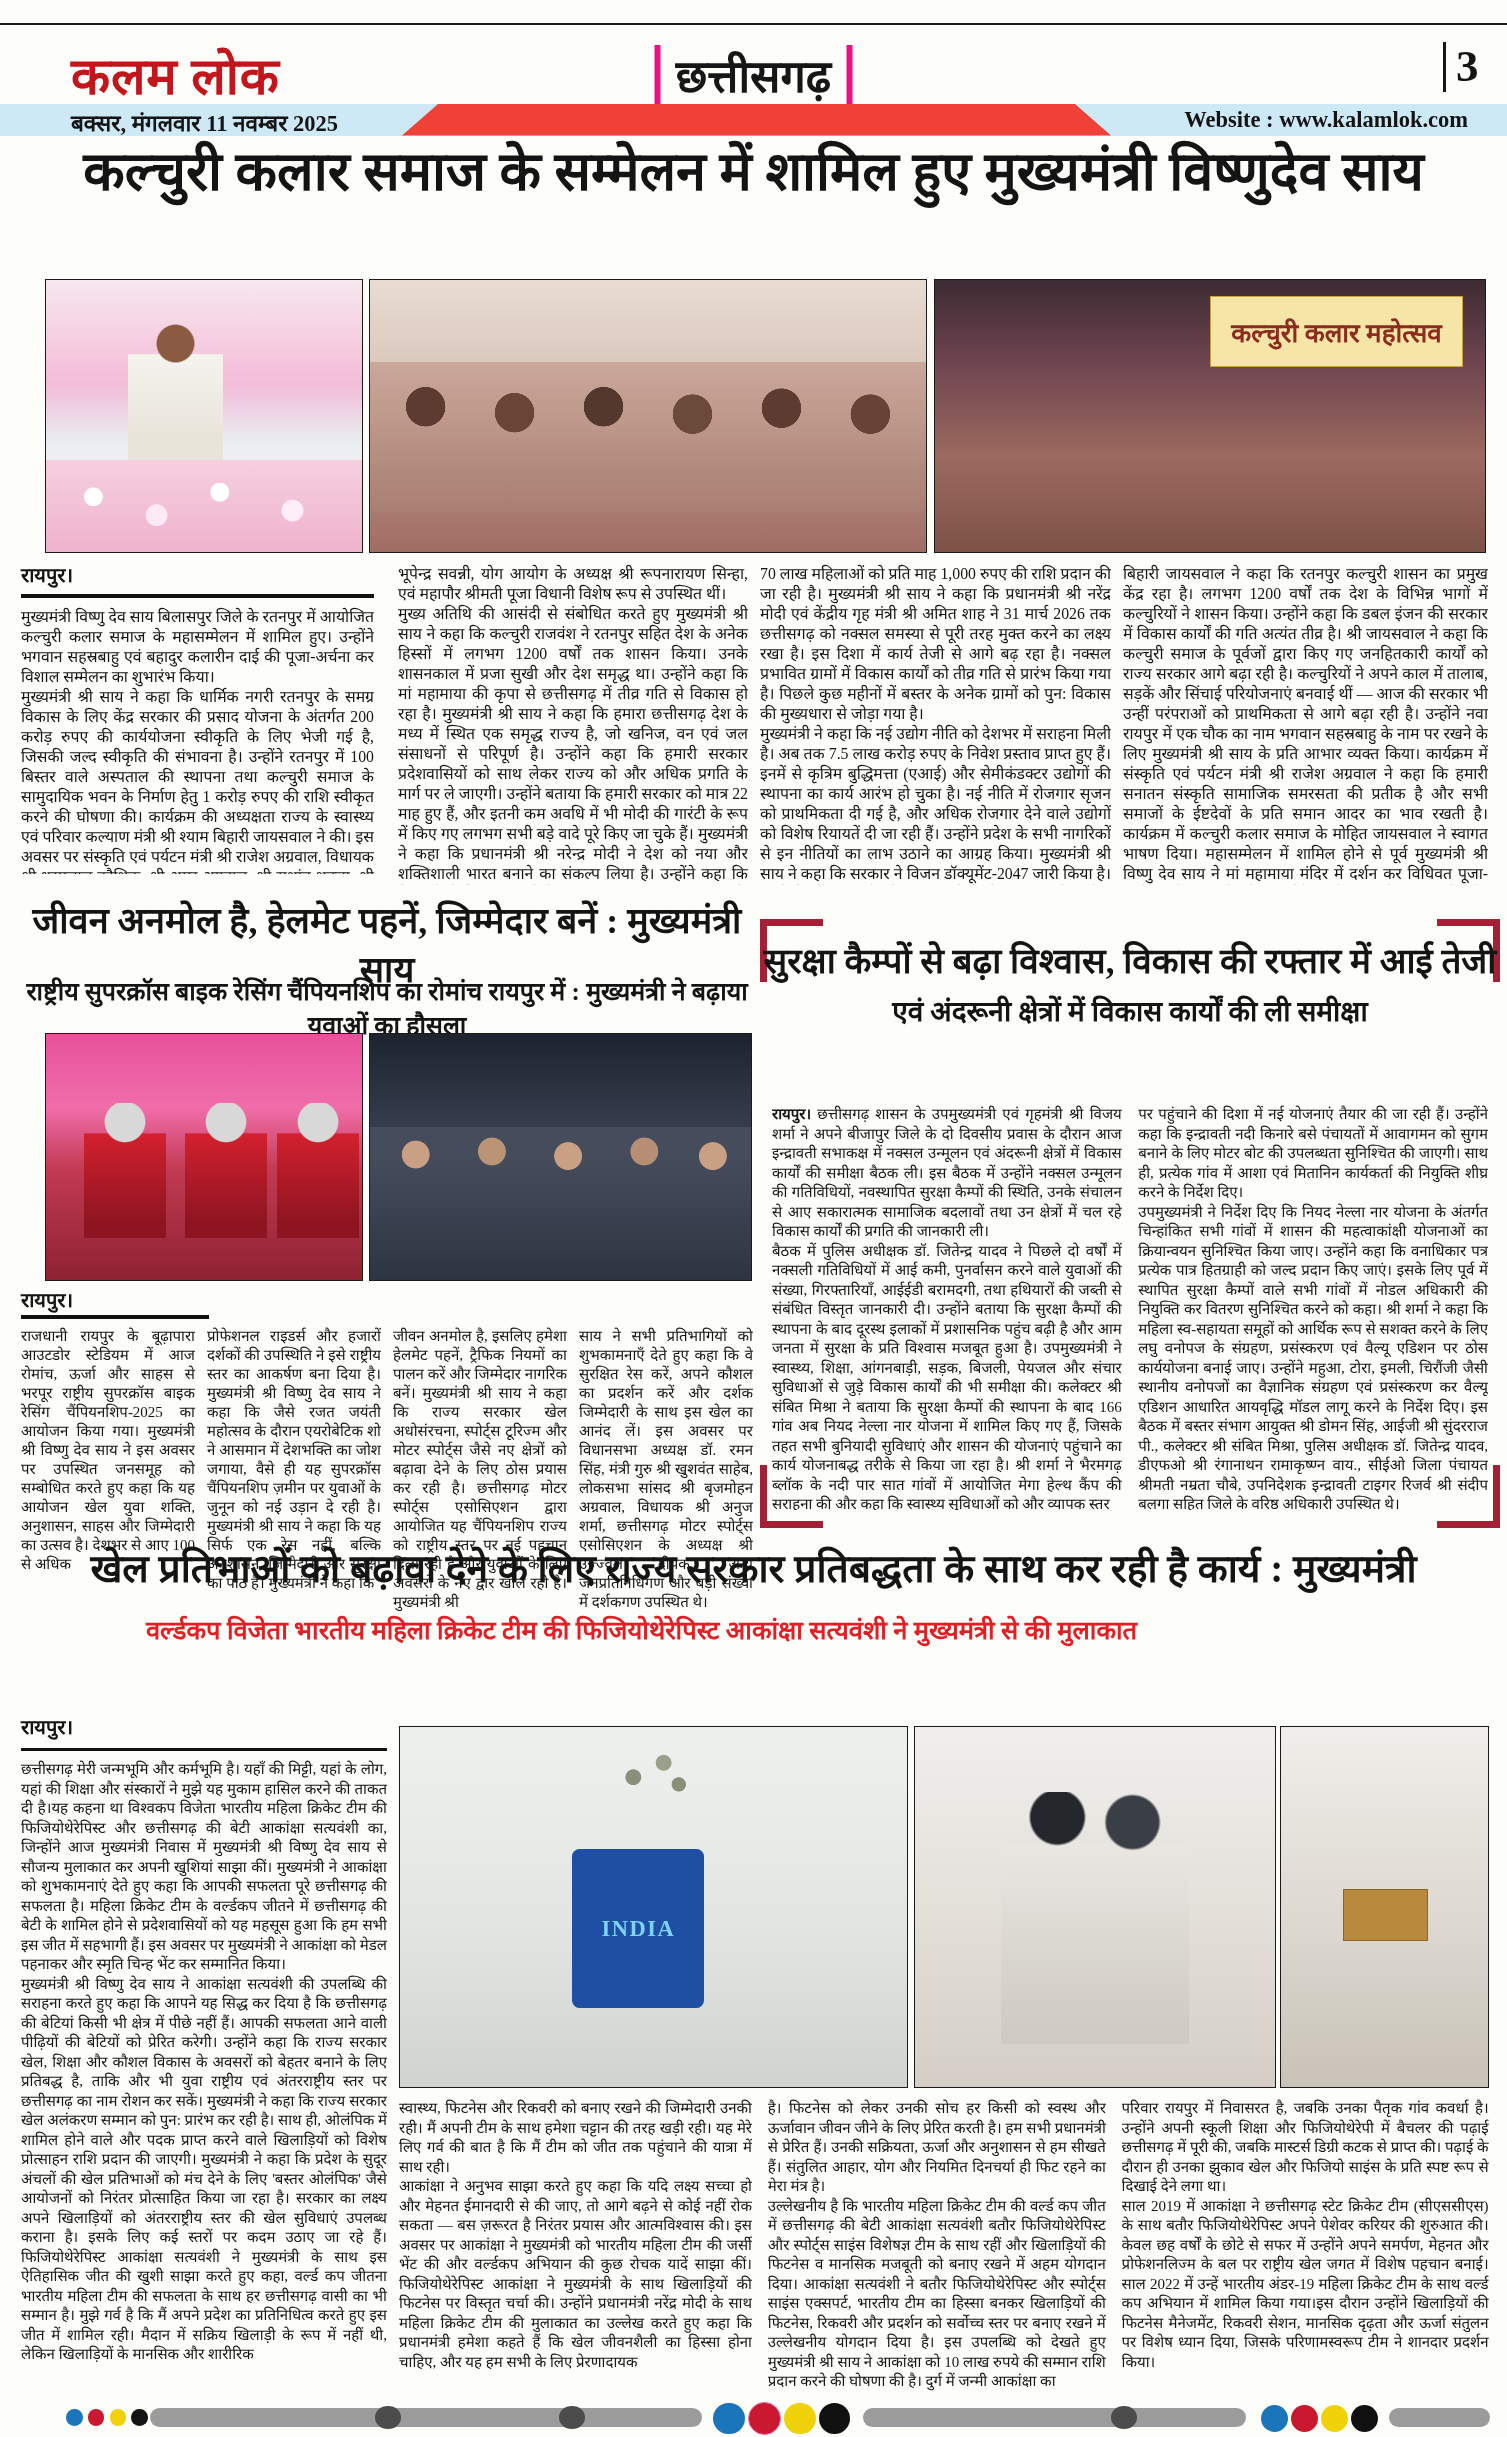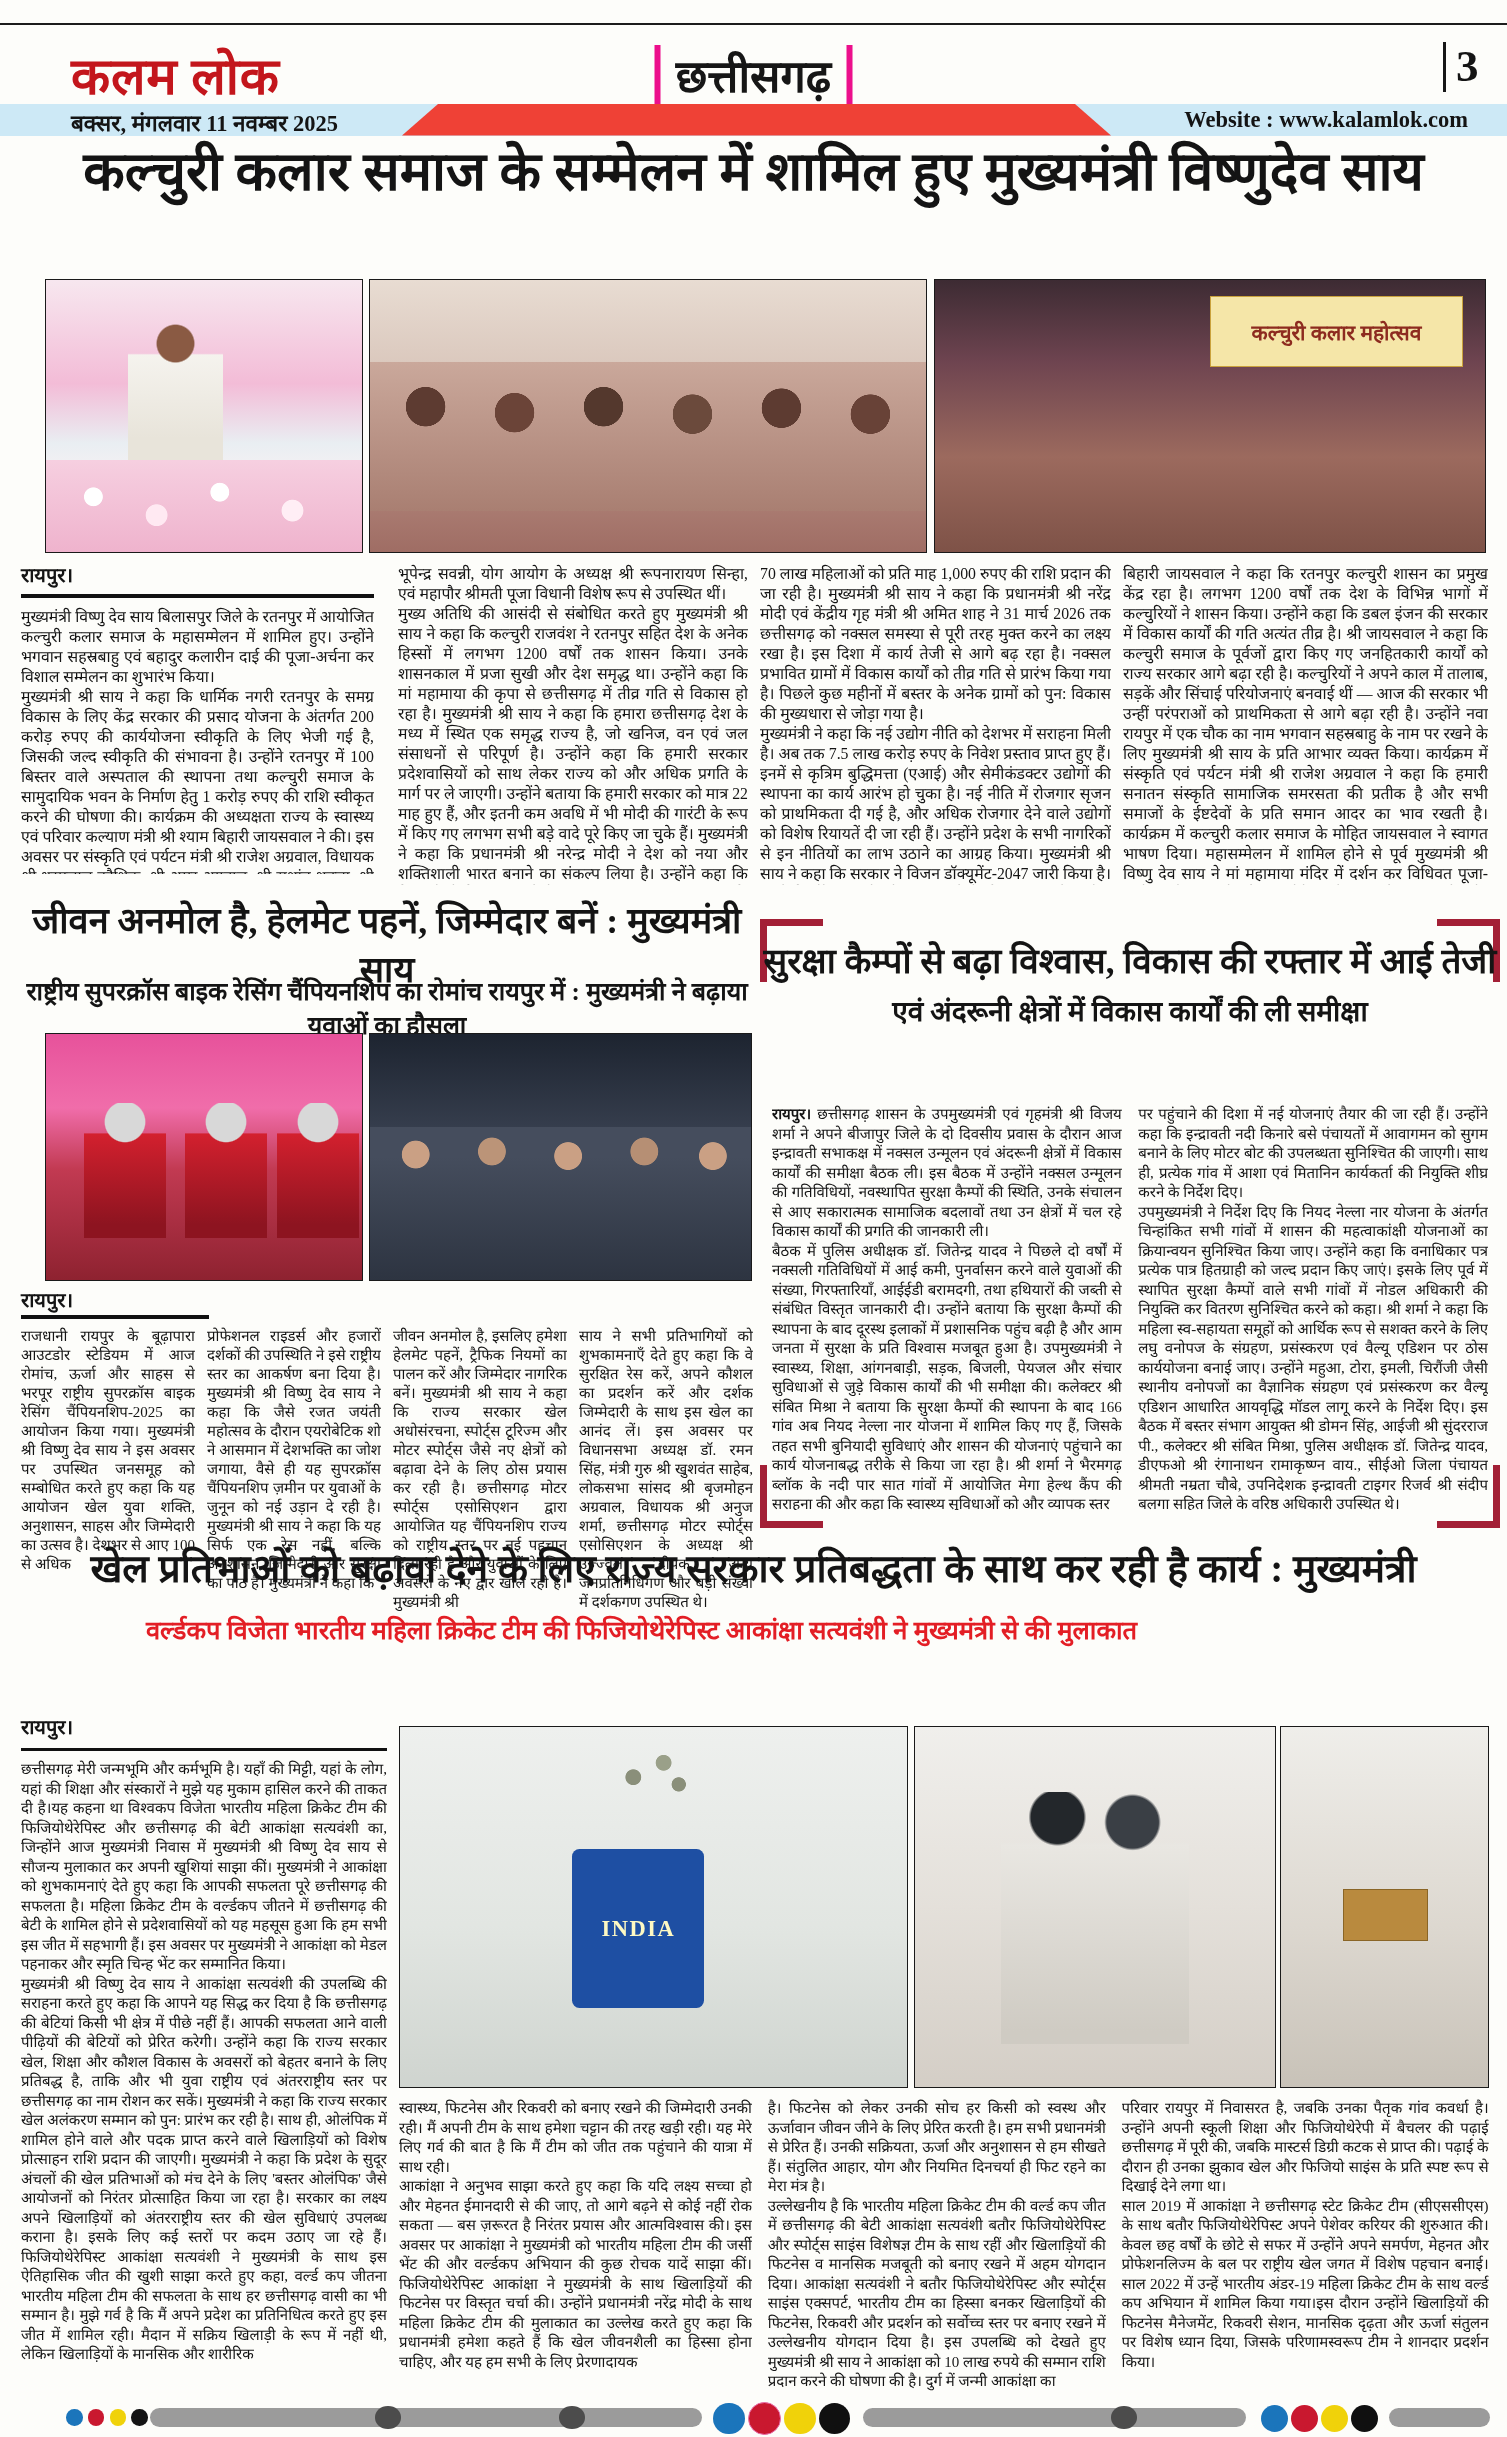--- a/index.html
+++ b/index.html
@@ -33,35 +33,35 @@
     background:radial-gradient(circle at 15% 40%,#fff 9px,transparent 9.8px),radial-gradient(circle at 35% 60%,#ffe9f2 10.5px,transparent 11.3px),radial-gradient(circle at 55% 35%,#fff 9px,transparent 9.8px),radial-gradient(circle at 78% 55%,#ffeef5 10.5px,transparent 11.3px),linear-gradient(180deg,#f6cfe0,#efb3cd);}
   .ph-podium .figure{position:absolute;left:26%;top:16%;width:30%;height:60%;
     background:radial-gradient(circle at 50% 12%,#8a5a43 12%,transparent 13%),linear-gradient(180deg,transparent 18%,#f5f3ee 19%,#e8e4da 70%);}
   .ph-stage{left:369px;top:279px;width:558px;height:274px;
     background:linear-gradient(180deg,#e8dcd2 0%,#d9c6bb 35%,#b98f84 60%,#9f6d64 100%);}
   .ph-stage .crowd{position:absolute;left:0;top:30%;width:100%;height:55%;
     background:radial-gradient(circle at 10% 30%,#5d3b31 19.5px,transparent 20px),radial-gradient(circle at 26% 34%,#6b4438 19.5px,transparent 20px),radial-gradient(circle at 42% 30%,#54382d 19.5px,transparent 20px),radial-gradient(circle at 58% 35%,#6b4a3c 19.5px,transparent 20px),radial-gradient(circle at 74% 31%,#5d3b31 19.5px,transparent 20px),radial-gradient(circle at 90% 35%,#684237 19.5px,transparent 20px),linear-gradient(180deg,#caa89b,#a97f72);}
   .ph-mahotsav{left:934px;top:279px;width:552px;height:274px;
     background:linear-gradient(180deg,#3d2b33 0%,#6e4450 30%,#9c6a5e 65%,#7e5247 100%);}
   .ph-mahotsav .banner{position:absolute;right:4%;top:6%;width:46%;height:26%;
-    background:#f5e6a8;border:1.5px solid #caa23c;color:#8d2b1f;font-weight:bold;font-size:21px;
+    background:#f5e6a8;border:1.5px solid #caa23c;color:#8d2b1f;font-weight:bold;font-size:26px;
     display:flex;align-items:center;justify-content:center;text-align:center;padding:3px;box-sizing:border-box;}
   .ph-bikers{left:45px;top:1033px;width:318px;height:248px;
     background:linear-gradient(180deg,#e7529b 0%,#f06daa 30%,#c23a52 55%,#8e2230 100%);}
   .ph-bikers .rider{position:absolute;width:26%;height:55%;top:28%;
     background:radial-gradient(circle at 50% 14%,#d8d8d8 16%,transparent 17%),linear-gradient(180deg,transparent 22%,#d3202e 23%,#8d1420 90%);}
   .ph-officials{left:369px;top:1033px;width:383px;height:248px;
     background:linear-gradient(180deg,#1d2430 0%,#3a4252 45%,#5d6474 100%);}
   .ph-officials .row{position:absolute;left:0;bottom:0;width:100%;height:62%;
     background:radial-gradient(circle at 12% 18%,#caa084 13.5px,transparent 14.3px),radial-gradient(circle at 32% 16%,#bb9478 13.5px,transparent 14.3px),radial-gradient(circle at 52% 19%,#caa084 13.5px,transparent 14.3px),radial-gradient(circle at 72% 16%,#b68f74 13.5px,transparent 14.3px),radial-gradient(circle at 90% 19%,#caa084 13.5px,transparent 14.3px),linear-gradient(180deg,#454d5d 20%,#2d3441);}
   .ph-jersey{left:399px;top:1726px;width:509px;height:362px;
     background:linear-gradient(180deg,#eef0ee 0%,#e2e6e2 55%,#cfd4cf 100%);}
   .ph-jersey .jersey{position:absolute;left:34%;top:34%;width:26%;height:44%;
     background:#1e4fa3;border-radius:7.5px;display:flex;align-items:center;justify-content:center;}
-  .ph-jersey .jersey span{color:#fef9c3;font-weight:bold;font-size:22.5px;letter-spacing:1.5px;}
+  .ph-jersey .jersey span{color:#7dd3fc;font-weight:bold;font-size:22.5px;letter-spacing:1.5px;}
   .ph-jersey .plant{position:absolute;left:40%;top:2%;width:20%;height:20%;
     background:radial-gradient(circle at 30% 60%,#8a8f7a 7.5px,transparent 8.3px),radial-gradient(circle at 60% 40%,#9aa089 7.5px,transparent 8.3px),radial-gradient(circle at 75% 70%,#8a8f7a 6.8px,transparent 7.5px);}
   .ph-medal{left:914px;top:1726px;width:362px;height:362px;
     background:linear-gradient(180deg,#f0efec 0%,#e4e0da 50%,#d4cec6 100%);}
   .ph-medal .fig{position:absolute;left:24%;top:18%;width:52%;height:70%;
     background:radial-gradient(circle at 30% 10%,#23272b 10%,transparent 11%),radial-gradient(circle at 70% 12%,#3a3f45 10%,transparent 11%),linear-gradient(180deg,transparent 20%,#e9e7e2 21%,#cfcbc3 95%);}
   .ph-memento{left:1280px;top:1726px;width:209px;height:362px;
     background:linear-gradient(180deg,#efeeea 0%,#ddd8d0 55%,#c8c2b8 100%);}
   .ph-memento .gift{position:absolute;left:30%;top:45%;width:40%;height:14%;background:#b98a3e;border:1.5px solid #8a6526;}
   

